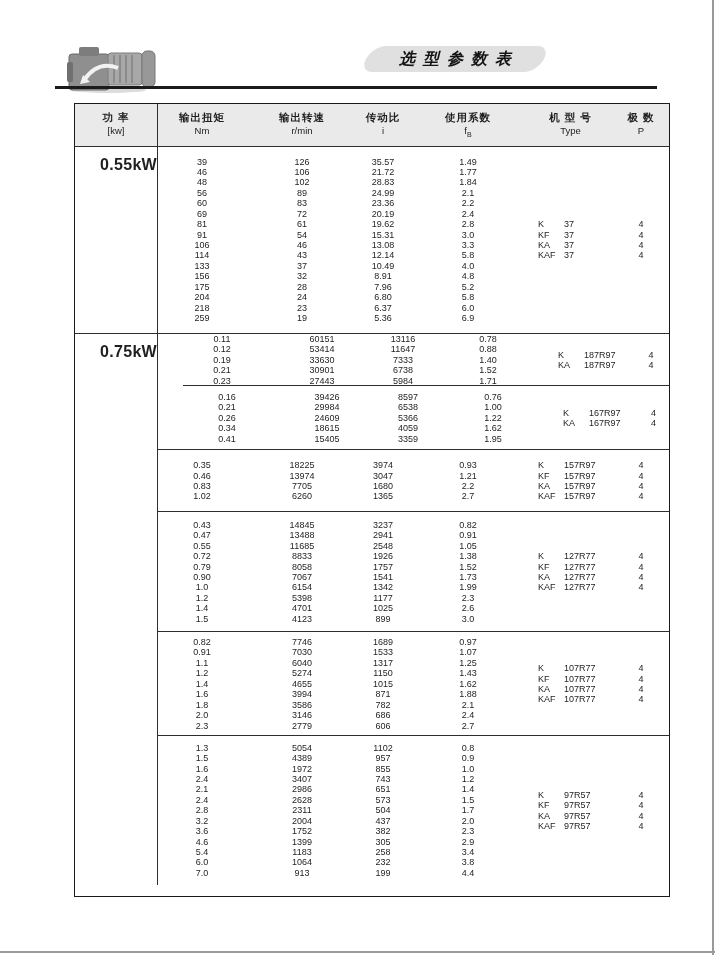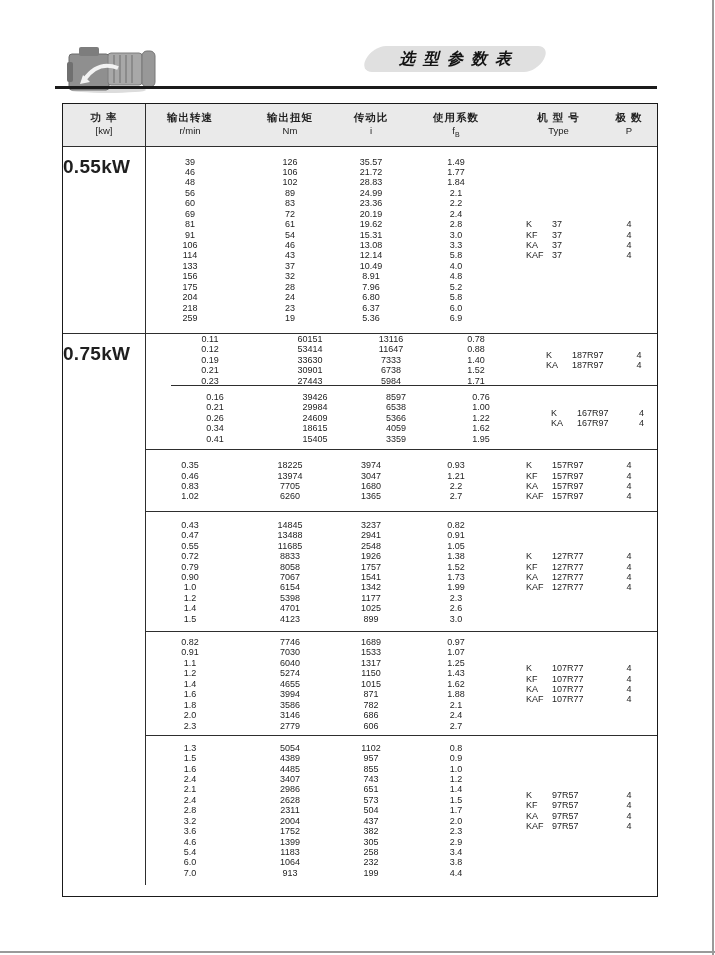--- a/index.html
+++ b/index.html
@@ -20,41 +20,41 @@
   }
   .banner span{
     display:block; transform:skewX(28deg); font-style:italic; font-weight:bold;
     font-size:16px; letter-spacing:8px; text-align:center; line-height:26px; color:#141414;
     padding-left:8px;
   }
   .rule { position:absolute; left:55px; top:86px; width:602px; height:3px; background:#1b1b1b; }
 
   
   .ptable {
-    position:absolute; left:62px; top:103px; width:596px; height:794px;
+    position:absolute; left:74px; top:103px; width:596px; height:794px;
     border:1.5px solid #1a1a1a; background:#fff;
   }
   .thead {
     display:grid; grid-template-columns:83px 88px 112px 50px 120px 85px 1fr;
     height:43px; background:#eaeaea; border-bottom:1px solid #2e2e2e;
   }
   .thead .hc { text-align:center; padding-top:6px; }
   .thead .hc.pw { border-right:1px solid #2e2e2e; }
   .hzh { font-size:10.5px; font-weight:bold; letter-spacing:1px; line-height:14px; }
   .hun { font-size:9.5px; line-height:13px; color:#222; }
   .hun sub { font-size:7px; }
 
   .tbody { position:relative; }
   .section { display:flex; }
   .section.div-full { border-top:1px solid #2e2e2e; }
   .section.div-part .data-part { border-top:1px solid #2e2e2e; }
   .section.div-part { margin-top:-1px; }
   .pw-cell {
     width:83px; flex:0 0 83px; border-right:1px solid #2e2e2e;
-    text-align:left; padding-top:9px; font-size:19px; font-weight:bold; letter-spacing:0.3px;
+    text-align:right; padding-top:9px; font-size:16px; font-weight:bold; letter-spacing:0.3px;
   }
   .data-part {
     flex:1; display:grid; grid-template-columns:88px 112px 50px 120px 85px 1fr;
   }
   .stack { display:flex; flex-direction:column; justify-content:center; }
   .stack .v { height:10.45px; line-height:10.45px; font-size:9px; text-align:center; color:#242424; }
   .stack.typec { padding-left:10px; }
   .stack.typec .v { display:flex; text-align:left; }
   .t-prefix { display:inline-block; width:26px; }
 </style>
@@ -83,26 +83,26 @@
   </div>
   <div class="rule"></div>
 
   <div class="ptable">
     <div class="thead">
       <div class="hc pw">
         <div class="hzh">功 率</div>
         <div class="hun">[kw]</div>
       </div>
       <div class="hc">
+        <div class="hzh">输出扭矩</div>
+        <div class="hun">Nm</div>
+      </div>
+      <div class="hc">
         <div class="hzh">输出转速</div>
         <div class="hun">r/min</div>
-      </div>
-      <div class="hc">
-        <div class="hzh">输出扭矩</div>
-        <div class="hun">Nm</div>
       </div>
       <div class="hc">
         <div class="hzh">传动比</div>
         <div class="hun">i</div>
       </div>
       <div class="hc">
         <div class="hzh">使用系数</div>
         <div class="hun"><span>f</span><sub>B</sub></div>
       </div>
       <div class="hc">
@@ -527,21 +527,21 @@
               <div class="v">3.2</div>
               <div class="v">3.6</div>
               <div class="v">4.6</div>
               <div class="v">5.4</div>
               <div class="v">6.0</div>
               <div class="v">7.0</div>
             </div>
             <div class="stack">
               <div class="v">5054</div>
               <div class="v">4389</div>
-              <div class="v">4485</div>
+              <div class="v">1972</div>
               <div class="v">3407</div>
               <div class="v">2986</div>
               <div class="v">2628</div>
               <div class="v">2311</div>
               <div class="v">2004</div>
               <div class="v">1752</div>
               <div class="v">1399</div>
               <div class="v">1183</div>
               <div class="v">1064</div>
               <div class="v">913</div>

